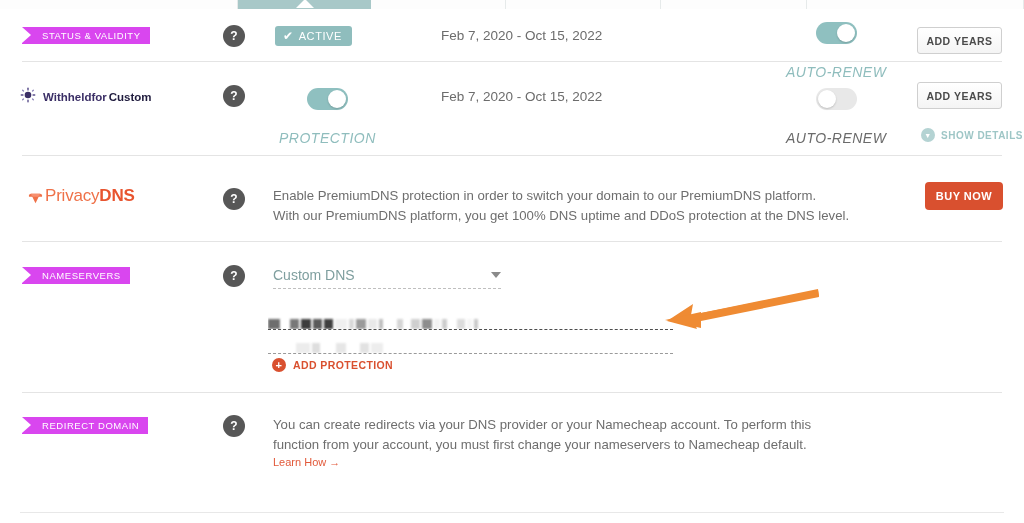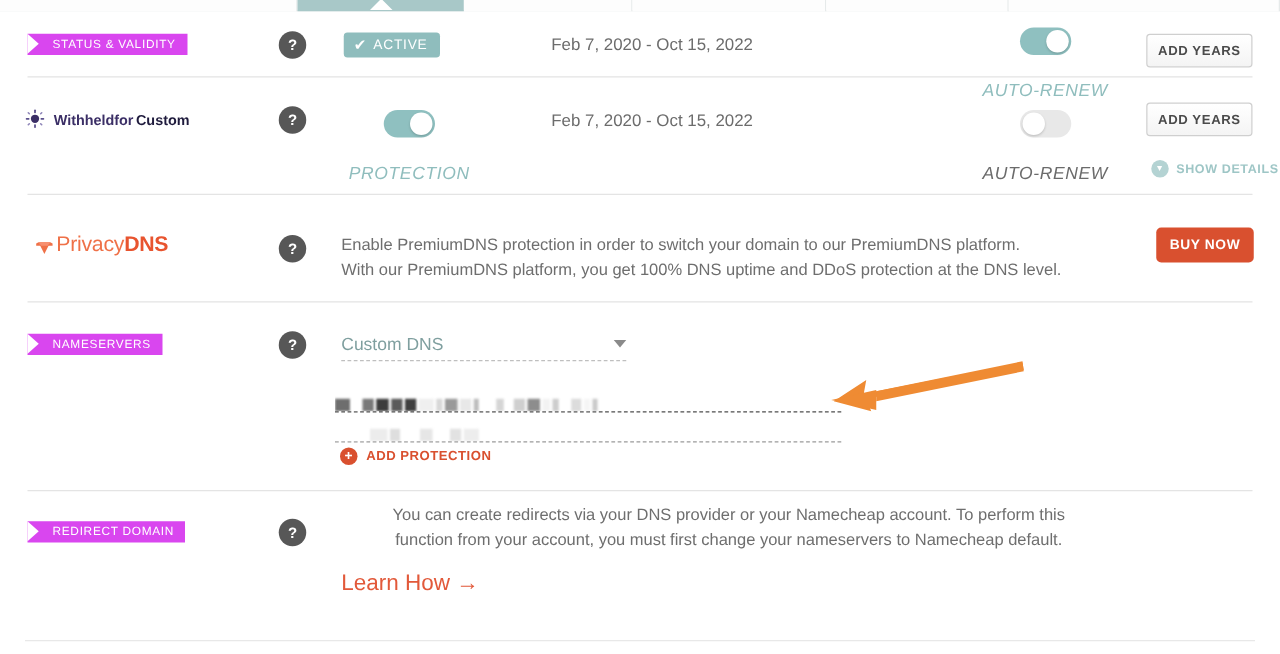--- a/index.html
+++ b/index.html
@@ -138,21 +138,21 @@
   
   .add-ns {
     position:absolute; display:flex;align-items:center;gap:7px;
     color:#d9502f;font-size:10.5px;font-weight:bold;letter-spacing:.4px;cursor:pointer;
   }
   .plus-circle{
     width:14px;height:14px;border-radius:50%;background:#d9502f;color:#fff;
     display:flex;align-items:center;justify-content:center;font-size:11px;line-height:1;
   }
 
-  .learn { position:absolute; color:#e2593a; font-size:18px; cursor:pointer; }
+  .learn { position:absolute; color:#e2593a; font-size:11px; cursor:pointer; }
 
   
   .annot { position:absolute; left:655px; top:288px; pointer-events:none; }
 
   
   .bottom-rule{ position:absolute; left:20px; top:512px; width:984px;height:1px;background:#e8e8e8; }
 </style>
 </head>
 <body>
 
@@ -330,21 +330,21 @@
   <div class="sep" style="top:392px;"></div>
 
   <div class="tag" style="left:22px; top:417px;justify-content:center;">
     <span>REDIRECT DOMAIN</span>
   </div>
 
   <div class="qmark" style="left:223px; top:415px;">
     <span>?</span>
   </div>
 
-  <div class="copy" style="left:273px; top:402px; width:620px;text-align:center;">
+  <div class="copy" style="left:273px; top:415px; width:620px;">
     <div>You can create redirects via your DNS provider or your Namecheap account. To perform this</div>
     <div>function from your account, you must first change your nameservers to Namecheap default.</div>
   </div>
 
   <div class="learn" style="left:273px; top:456px;">Learn How →</div>
 
   <div class="bottom-rule"></div>
 
   <div class="annot">
     <svg width="165" height="45" viewBox="0 0 165 45">

